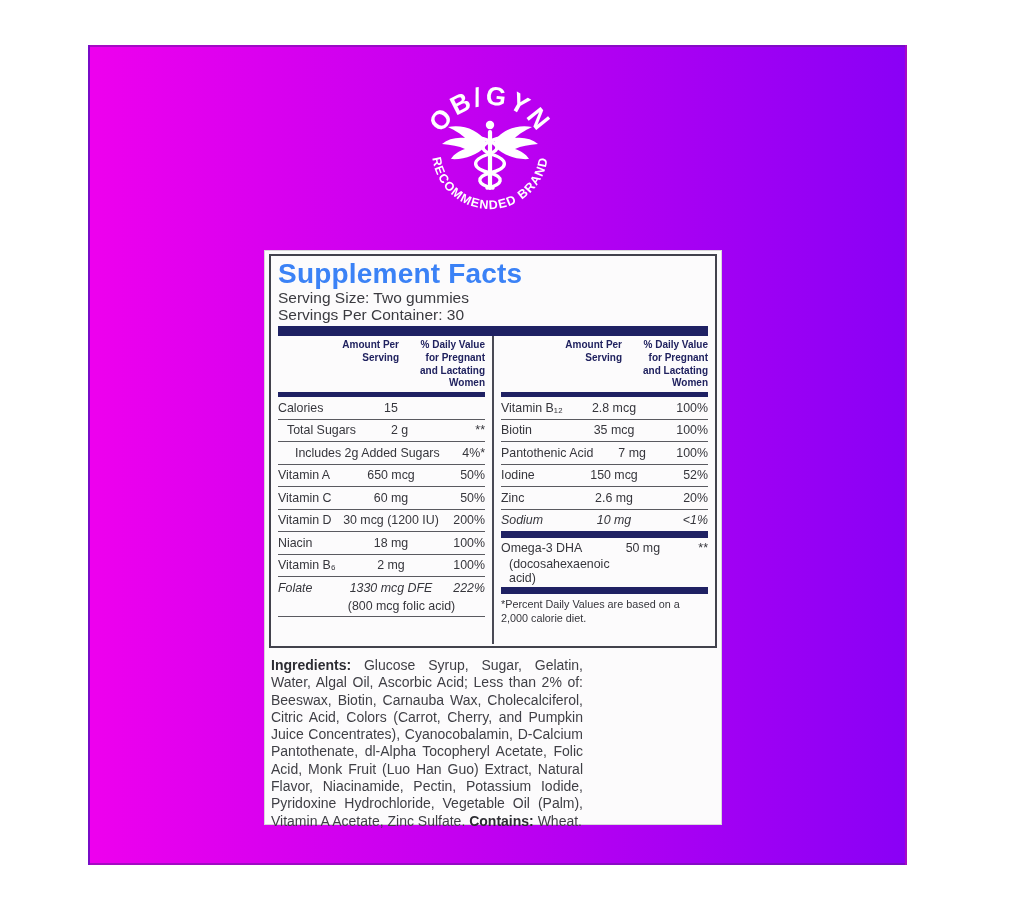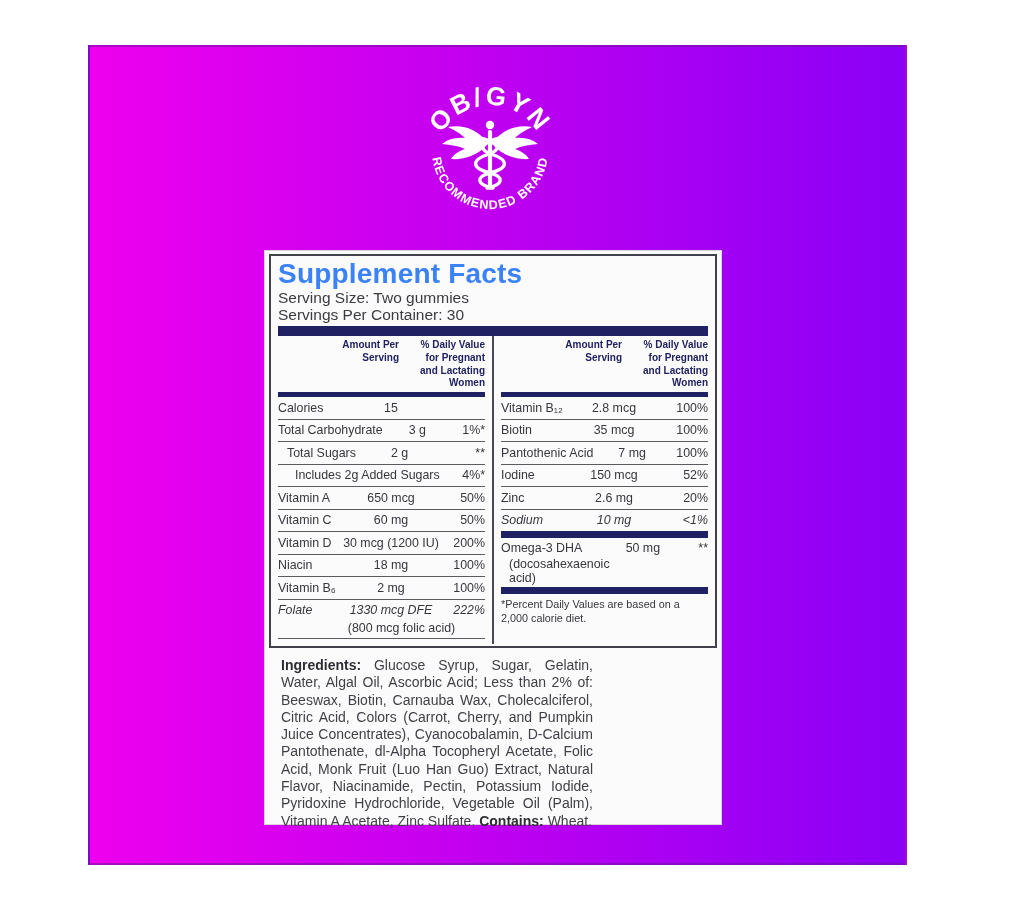--- a/index.html
+++ b/index.html
@@ -36,21 +36,21 @@
   .f2{text-align:center;padding:0 0 3px 40px;font-size:12.4px;color:#36363c;
       border-bottom:1px solid #5a5a60;}
   .bar-sm{height:7px;background:#1f2163;flex:none;}
   .omega{display:flex;align-items:flex-start;padding:3px 0 2px;font-size:12.4px;color:#36363c;}
   .omega .nm{flex:1;}
   .omega .nm .l2{padding-left:8px;padding-top:2px;}
   .omega .amt{width:96px;text-align:center;}
   .omega .pct{width:46px;text-align:right;}
   .fnotes{padding-top:4px;}
   .fnote{font-size:10.8px;color:#35353b;line-height:13.8px;}
-  .ingredients{margin:9px 0 0 12px;width:312px;font-size:14px;line-height:17.3px;
+  .ingredients{margin:9px 0 0 2px;width:312px;font-size:14px;line-height:17.3px;
                color:#3f3f45;text-align:justify;}
   .ingredients b{color:#2d2d33;}
 </style>
 </head>
 <body>
 
 <div class="stage">
   <div class="backdrop">
 
     <svg class="badge" viewBox="0 0 150 150" xmlns="http://www.w3.org/2000/svg" xmlns:xlink="http://www.w3.org/1999/xlink">
@@ -89,25 +89,20 @@
               <div class="hcell h-dv">% Daily Value for Pregnant and Lactating Women</div>
             </div>
             <div class="bar-med"></div>
 
             <div class="row">
               <span class="nm">Calories</span>
               <span class="amt">15</span>
               <span class="pct"></span>
             </div>
             <div class="row">
-              <span class="nm">Total Carbohydrate</span>
-              <span class="amt">3 g</span>
-              <span class="pct">1%*</span>
-            </div>
-            <div class="row">
               <span class="nm ind1">Total Sugars</span>
               <span class="amt">2 g</span>
               <span class="pct">**</span>
             </div>
             <div class="row">
               <span class="nm ind2">Includes 2g Added Sugars</span>
               <span class="amt"></span>
               <span class="pct">4%*</span>
             </div>
             <div class="row">

